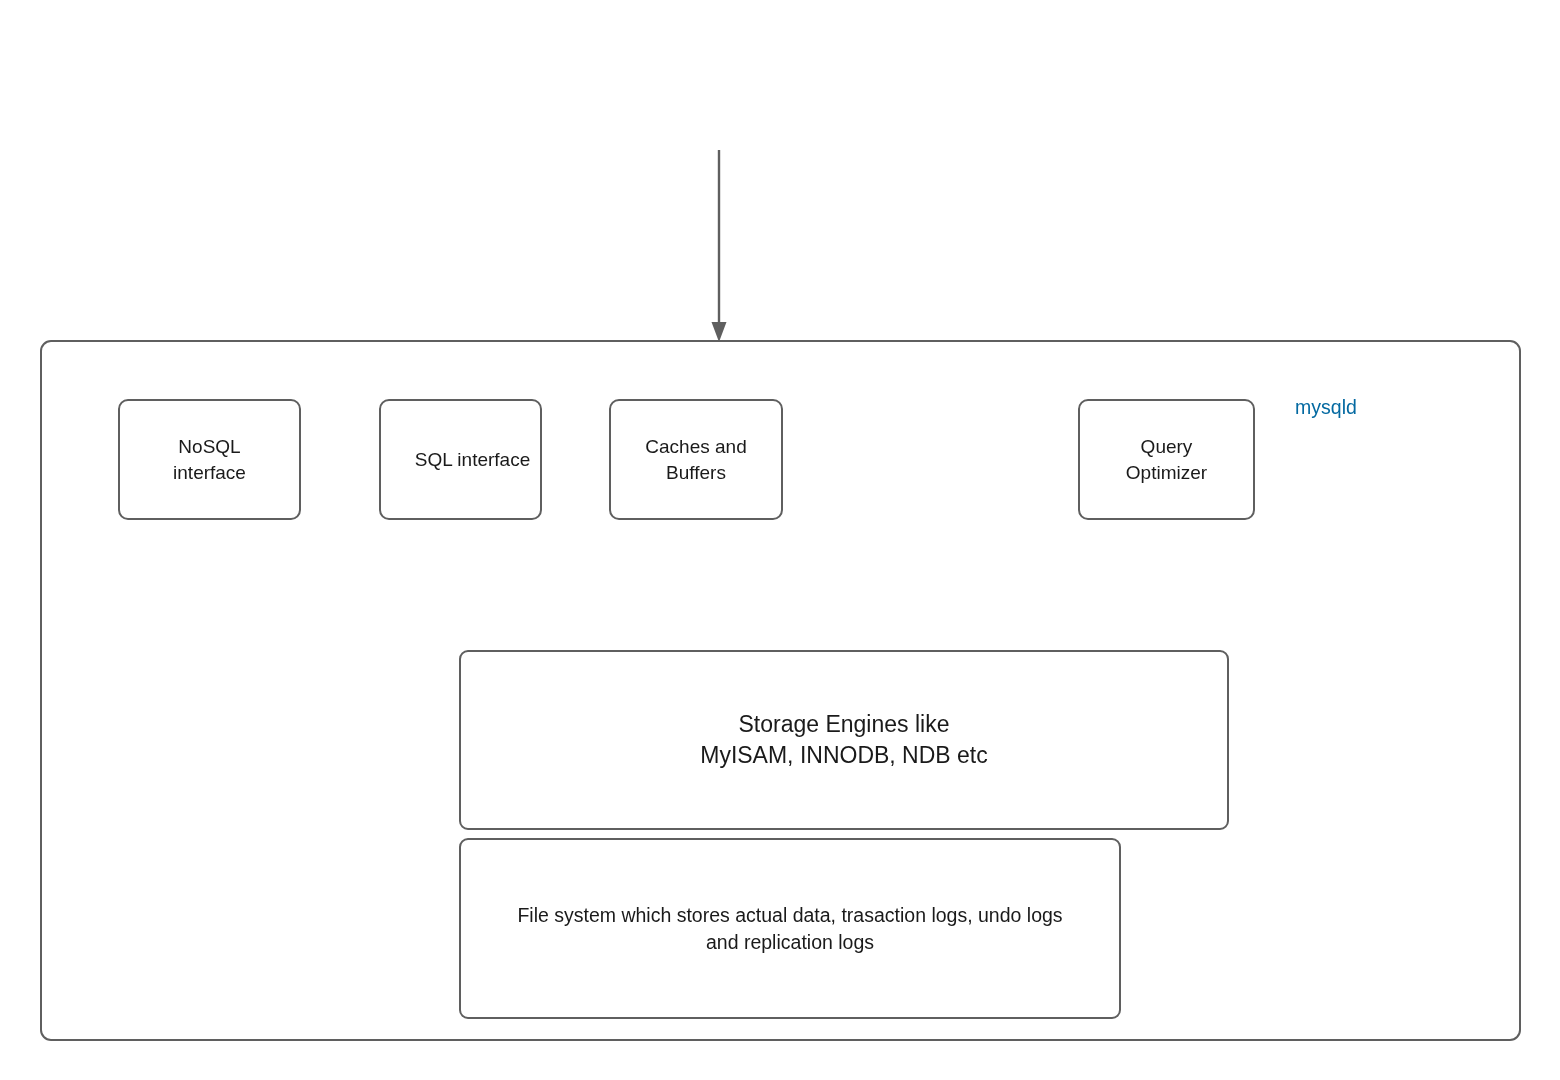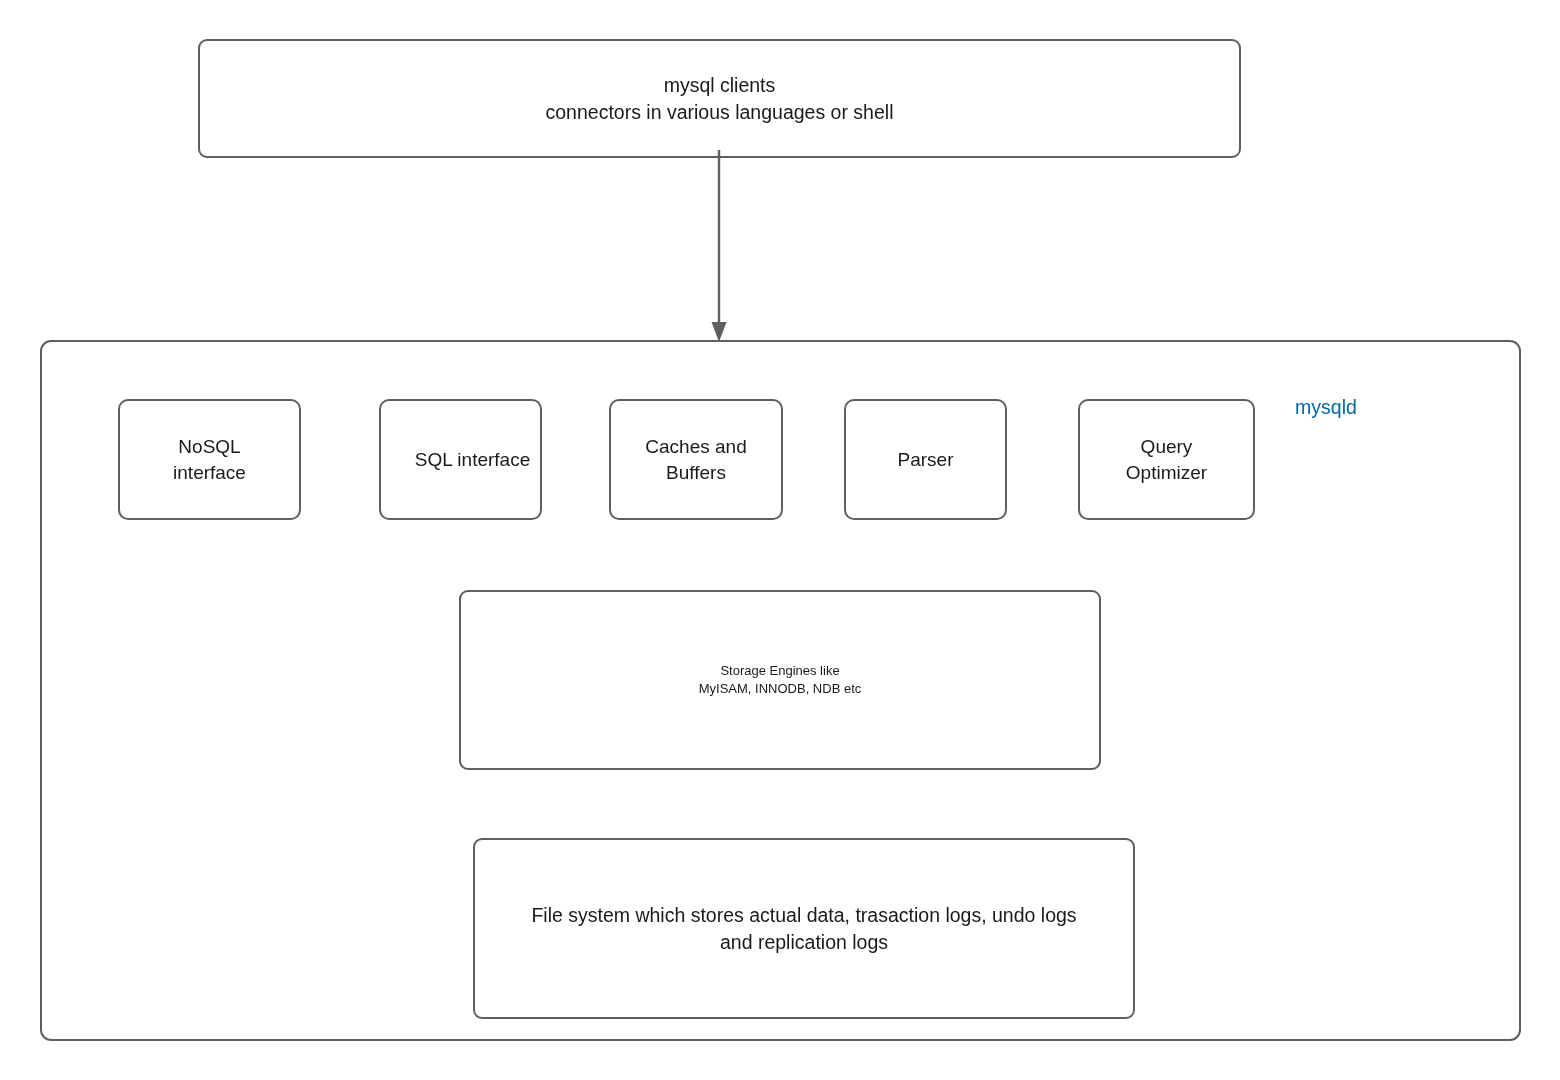--- a/index.html
+++ b/index.html
@@ -71,53 +71,48 @@
   }
   .component-box.c0 { left: 118px;  width: 183px; }
   .component-box.c1 { left: 379px;  width: 163px; padding-left: 24px; }
   .component-box.c2 { left: 609px;  width: 174px; }
   .component-box.c3 { left: 844px;  width: 163px; }
   .component-box.c4 { left: 1078px; width: 177px; }
 
   
   #storage-box {
     left: 459px;
-    top: 590px;
-    width: 642px;
+    top: 650px;
+    width: 770px;
     height: 180px;
-    font-size: 13px;
+    font-size: 23px;
   }
   #filesystem-box {
     left: 459px;
     top: 838px;
     width: 662px;
     height: 181px;
     font-size: 19.5px;
-    margin-left: 14px;
   }
 
   
   #connector-arrow {
     position: absolute;
     left: 690px;
     top: 150px;
     width: 60px;
     height: 200px;
     overflow: visible;
   }
 </style>
 </head>
 <body>
 
 <div id="canvas">
 
-  <div class="node" id="clients-box">
-    <div class="node-text">mysql clients
-connectors in various languages or shell</div>
-  </div>
 
   <svg id="connector-arrow" viewBox="0 0 60 200" width="60" height="200" aria-hidden="true">
     <line x1="29" y1="0" x2="29" y2="183" stroke="#5f5f5f" stroke-width="2.4"></line>
     <polygon points="29,192 21.5,172 36.5,172" fill="#5f5f5f"></polygon>
   </svg>
 
   <div class="node" id="mysqld-container"></div>
 
   <div id="mysqld-label">mysqld</div>
 
@@ -125,23 +120,20 @@
     <div class="node-text">NoSQL
 interface</div>
   </div>
   <div class="node component-box c1">
     <div class="node-text">SQL interface</div>
   </div>
   <div class="node component-box c2">
     <div class="node-text">Caches and
 Buffers</div>
   </div>
-  <div class="node component-box c3">
-    <div class="node-text">Parser</div>
-  </div>
   <div class="node component-box c4">
     <div class="node-text">Query
 Optimizer</div>
   </div>
 
   <div class="node" id="storage-box">
     <div class="node-text">Storage Engines like
 MyISAM, INNODB, NDB etc</div>
   </div>
 

